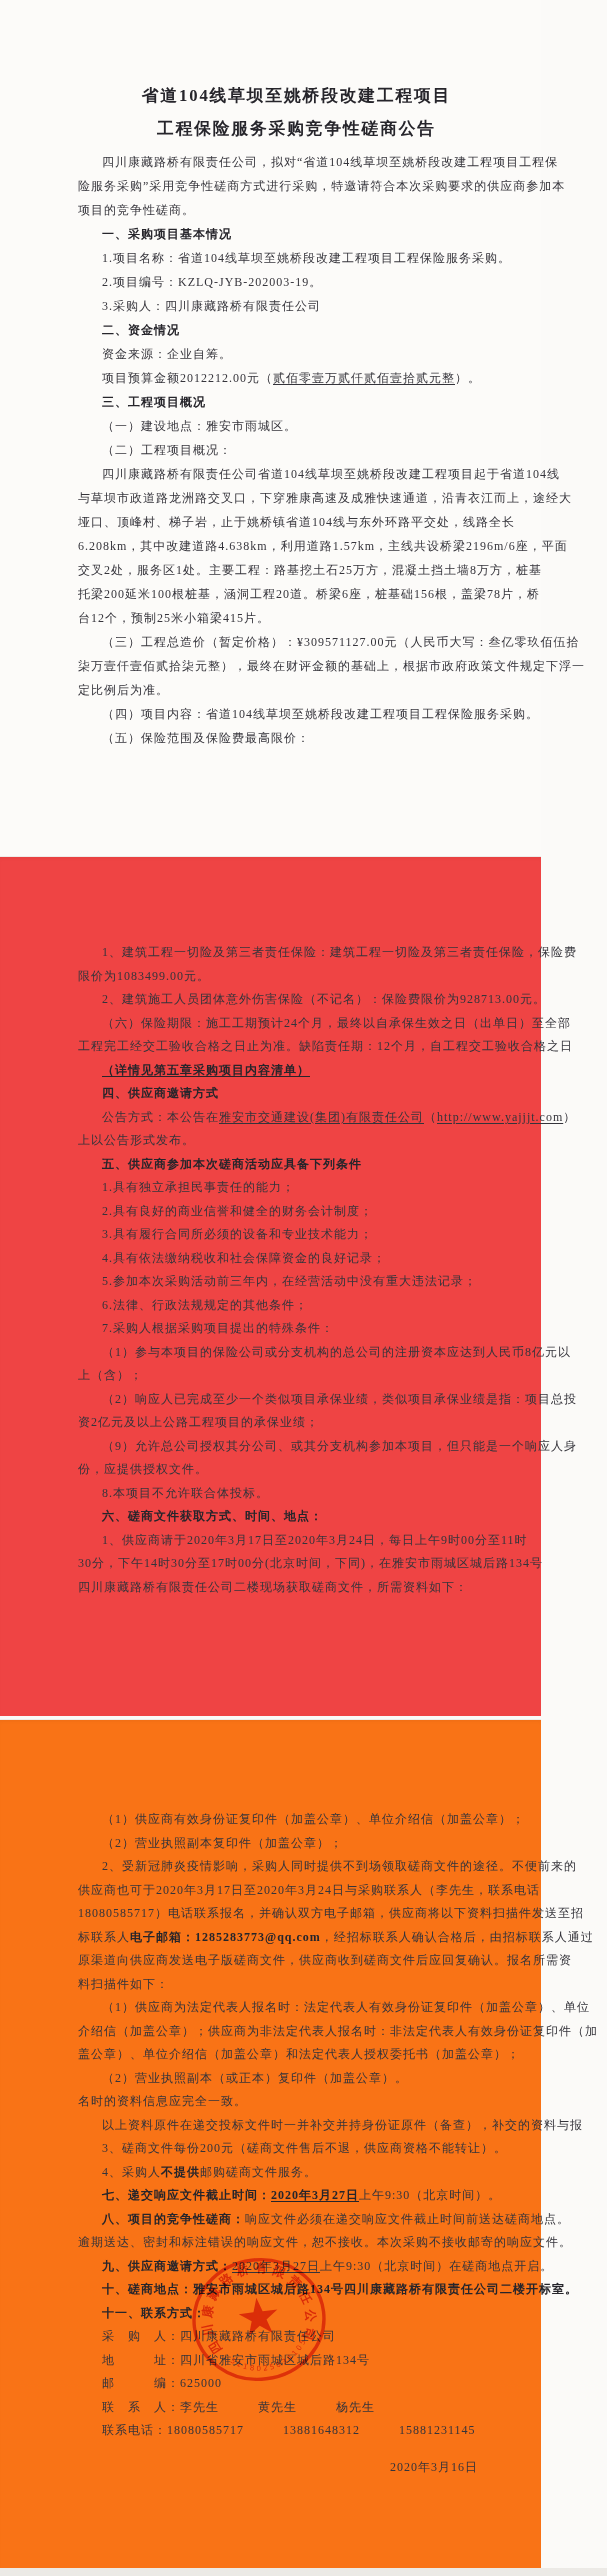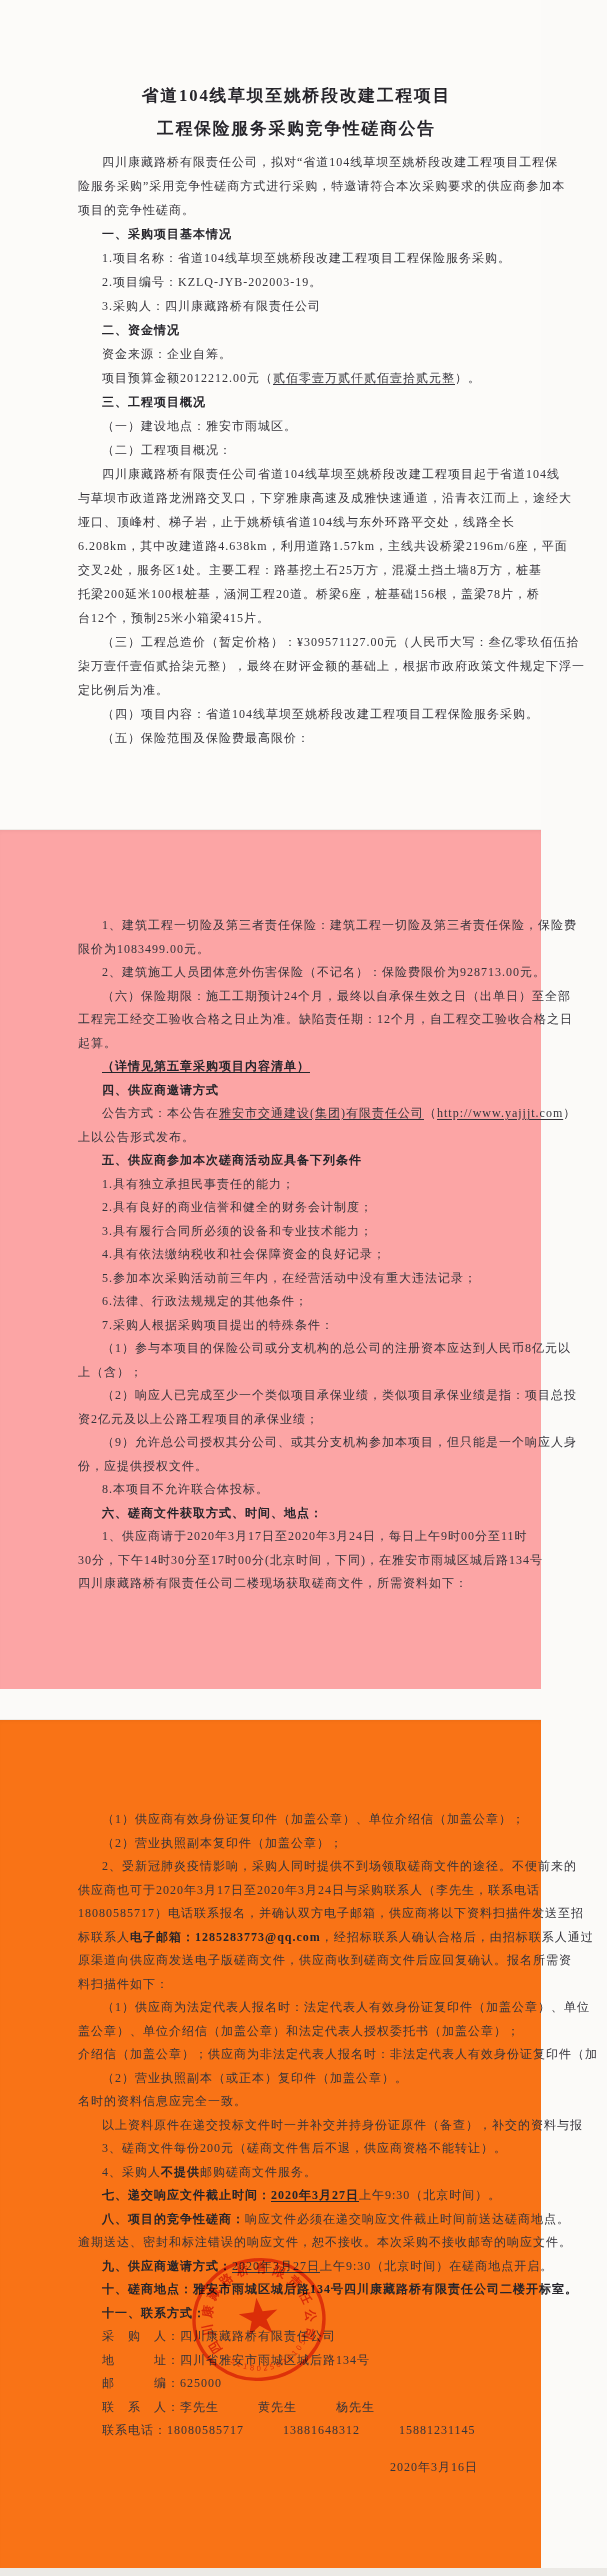--- a/index.html
+++ b/index.html
@@ -7,21 +7,21 @@
     position:relative;
     width:607px;height:2576px;
     margin:0 auto;
     background:#fbfaf8;
     font-family:"Liberation Serif","DejaVu Serif",serif;
     color:#35343b;
     overflow:hidden;
   }
   .page{position:absolute;left:0;width:541px;}
   .page-1{top:0;height:859px;background:#fcfbf9;}
-  .page-2{top:829px;height:859px;background:#fca5a5;border-top:1.5px solid #eeece9;box-shadow:inset 0 3px 5.3px -3px rgba(0,0,0,.07);}
+  .page-2{top:856px;height:859px;background:#ef4444;border-top:1.5px solid #eeece9;box-shadow:inset 0 3px 5.3px -3px rgba(0,0,0,.07);}
   .page-3{top:1719px;height:857px;background:#f97316;border-top:1.5px solid #eeece9;box-shadow:inset 0 3px 5.3px -3px rgba(0,0,0,.07);}
   .bottom-strip{position:absolute;left:0;bottom:0;width:607px;height:7.6px;background:#eceae6;}
   .content{padding:0 26px 0 78px;}
   .page-1 .content{padding-top:79px;}
   .page-2 .content{padding-top:84px;}
   .page-3 .content{padding-top:88px;}
   .ln{
     line-height:24px;height:24px;
     font-size:12px;letter-spacing:1px;
     white-space:nowrap;
@@ -84,21 +84,20 @@
       </div>
   </div>
 
   <div class="page page-2">
     <div class="content">
         <div class="ln ind"><span>1、建筑工程一切险及第三者责任保险：建筑工程一切险及第三者责任保险，保险费</span></div>
         <div class="ln"><span>限价为1083499.00元。</span></div>
         <div class="ln ind"><span>2、建筑施工人员团体意外伤害保险（不记名）：保险费限价为928713.00元。</span></div>
         <div class="ln ind"><span>（六）保险期限：施工工期预计24个月，最终以自承保生效之日（出单日）至全部</span></div>
         <div class="ln"><span>工程完工经交工验收合格之日止为准。缺陷责任期：12个月，自工程交工验收合格之日</span></div>
-        <div class="ln"><span>起算。</span></div>
         <div class="ln ind"><span class="b u">（详情见第五章采购项目内容清单）</span></div>
         <div class="ln ind"><span class="b">四、供应商邀请方式</span></div>
         <div class="ln ind"><span>公告方式：本公告在</span><span class="u">雅安市交通建设(集团)有限责任公司</span><span>（</span><span class="u">http://www.yajjjt.com</span><span>）</span></div>
         <div class="ln"><span>上以公告形式发布。</span></div>
         <div class="ln ind"><span class="b">五、供应商参加本次磋商活动应具备下列条件</span></div>
         <div class="ln ind"><span>1.具有独立承担民事责任的能力；</span></div>
         <div class="ln ind"><span>2.具有良好的商业信誉和健全的财务会计制度；</span></div>
         <div class="ln ind"><span>3.具有履行合同所必须的设备和专业技术能力；</span></div>
         <div class="ln ind"><span>4.具有依法缴纳税收和社会保障资金的良好记录；</span></div>
         <div class="ln ind"><span>5.参加本次采购活动前三年内，在经营活动中没有重大违法记录；</span></div>
@@ -122,22 +121,22 @@
     <div class="content">
         <div class="ln ind"><span>（1）供应商有效身份证复印件（加盖公章）、单位介绍信（加盖公章）；</span></div>
         <div class="ln ind"><span>（2）营业执照副本复印件（加盖公章）；</span></div>
         <div class="ln ind"><span>2、受新冠肺炎疫情影响，采购人同时提供不到场领取磋商文件的途径。不便前来的</span></div>
         <div class="ln"><span>供应商也可于2020年3月17日至2020年3月24日与采购联系人（李先生，联系电话</span></div>
         <div class="ln"><span>18080585717）电话联系报名，并确认双方电子邮箱，供应商将以下资料扫描件发送至招</span></div>
         <div class="ln"><span>标联系人</span><span class="b">电子邮箱：1285283773@qq.com</span><span>，经招标联系人确认合格后，由招标联系人通过</span></div>
         <div class="ln"><span>原渠道向供应商发送电子版磋商文件，供应商收到磋商文件后应回复确认。报名所需资</span></div>
         <div class="ln"><span>料扫描件如下：</span></div>
         <div class="ln ind"><span>（1）供应商为法定代表人报名时：法定代表人有效身份证复印件（加盖公章）、单位</span></div>
+        <div class="ln"><span>介绍信（加盖公章）；供应商为非法定代表人报名时：非法定代表人有效身份证复印件（加</span></div>
         <div class="ln"><span>盖公章）、单位介绍信（加盖公章）和法定代表人授权委托书（加盖公章）；</span></div>
-        <div class="ln"><span>介绍信（加盖公章）；供应商为非法定代表人报名时：非法定代表人有效身份证复印件（加</span></div>
         <div class="ln ind"><span>（2）营业执照副本（或正本）复印件（加盖公章）。</span></div>
         <div class="ln"><span>名时的资料信息应完全一致。</span></div>
         <div class="ln ind"><span>以上资料原件在递交投标文件时一并补交并持身份证原件（备查），补交的资料与报</span></div>
         <div class="ln ind"><span>3、磋商文件每份200元（磋商文件售后不退，供应商资格不能转让）。</span></div>
         <div class="ln ind"><span>4、采购人</span><span class="b">不提供</span><span>邮购磋商文件服务。</span></div>
         <div class="ln ind"><span class="b">七、递交响应文件截止时间：</span><span class="b u">2020年3月27日</span><span>上午9:30（北京时间）。</span></div>
         <div class="ln ind"><span class="b">八、项目的竞争性磋商：</span><span>响应文件必须在递交响应文件截止时间前送达磋商地点。</span></div>
         <div class="ln"><span>逾期送达、密封和标注错误的响应文件，恕不接收。本次采购不接收邮寄的响应文件。</span></div>
         <div class="ln ind"><span class="b">九、供应商邀请方式：</span><span class="u">2020年3月27日</span><span>上午9:30（北京时间）在磋商地点开启。</span></div>
         <div class="ln ind"><span class="b">十、磋商地点：雅安市雨城区城后路134号四川康藏路桥有限责任公司二楼开标室。</span></div>

